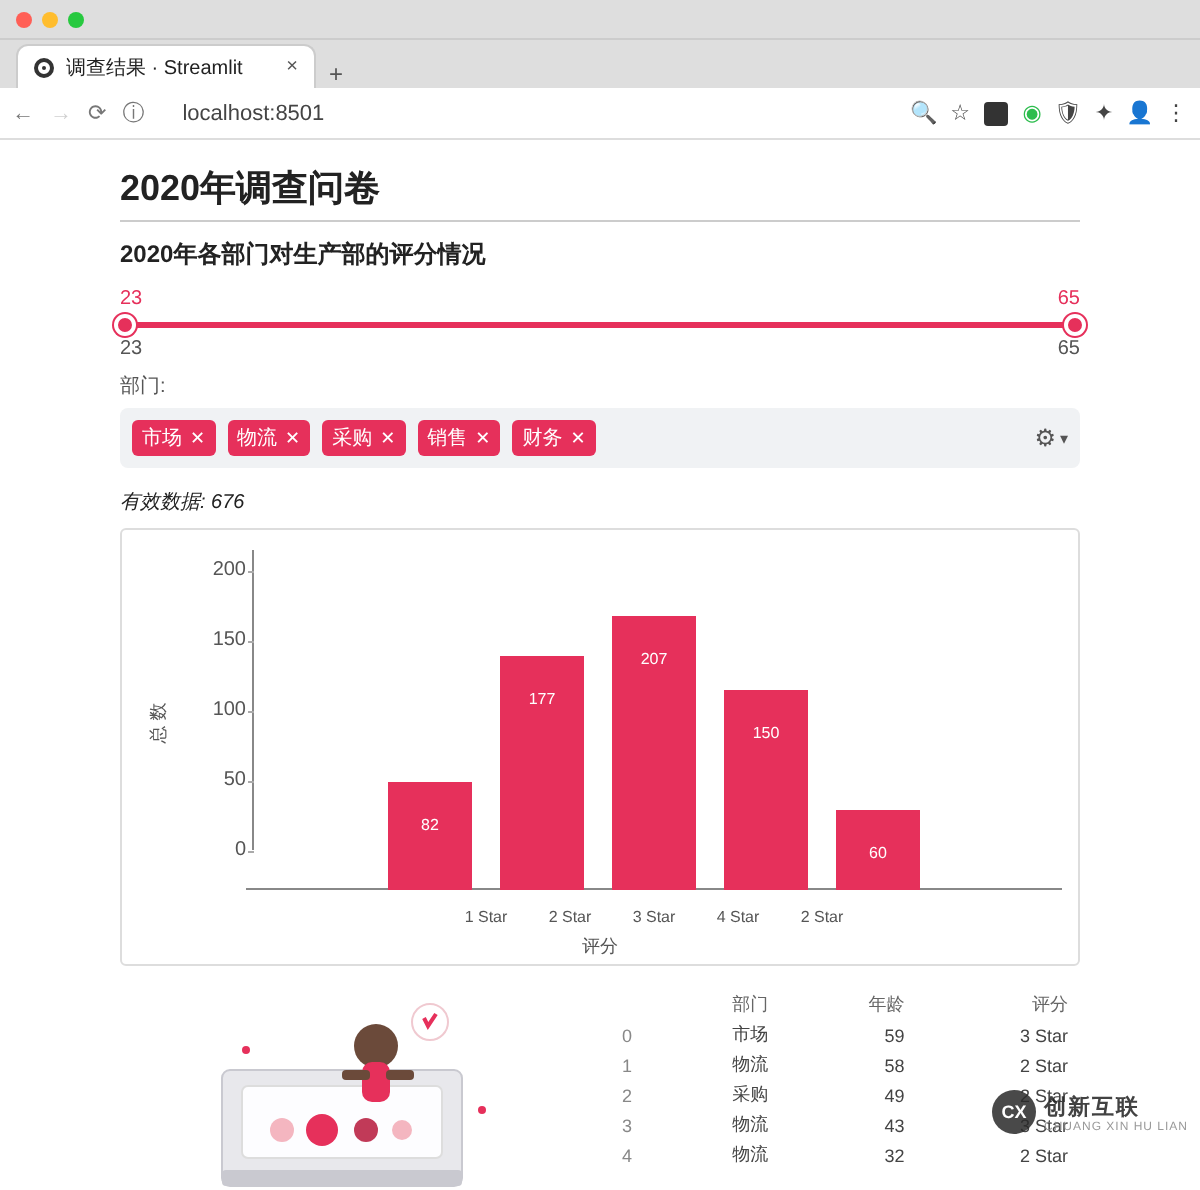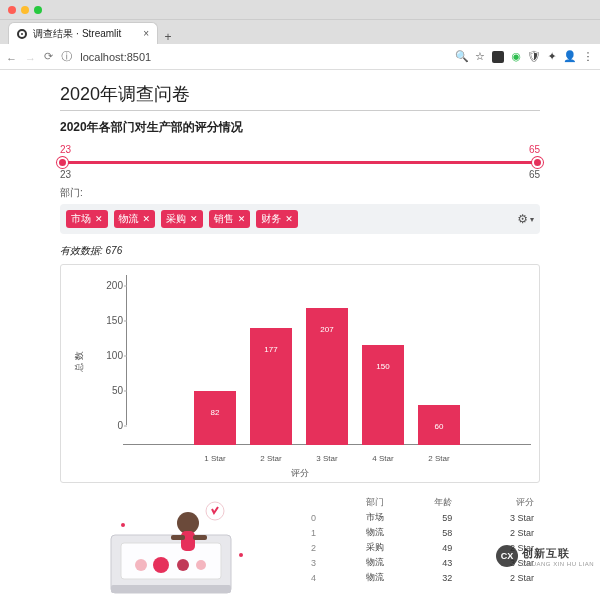--- a/index.html
+++ b/index.html
@@ -9,25 +9,25 @@
   .dot { width:8px; height:8px; border-radius:50%; }
   .red{background:#ff5f56;} .yellow{background:#ffbd2e;} .green{background:#27c93f;}
   .tabs { height:24px; background:#dedede; display:flex; align-items:flex-end; padding-left:8px;}
   .tab { background:#fff; border-radius:6px 6px 0 0; height:22px; display:flex; align-items:center; padding:0 8px; gap:6px; font-size:10px; min-width:150px; border:1px solid #ccc; border-bottom:none;}
   .tab .fav { width:10px;height:10px;border-radius:50%;border:2px solid #333; position:relative;}
   .tab .fav::after{content:"";position:absolute;left:2px;top:2px;width:2px;height:2px;border-radius:50%;background:#333;}
   .tab .close{margin-left:auto;color:#555;}
   .newtab{width:20px;text-align:center;color:#555;}
   .addrbar { height:26px; background:#fff; border-bottom:1px solid #ddd; display:flex; align-items:center; padding:0 6px; gap:8px; font-size:11px; color:#444;}
   .addrbar .icon{color:#777;}
-  .addrbar .url{flex:1;}
+  .addrbar .url{flex:1;margin-left:11px;}
   .ext{display:flex;gap:6px;align-items:center;}
   .ext span{width:12px;height:12px;display:inline-flex;align-items:center;justify-content:center;}
   .content{padding:8px 60px 10px 60px;}
-  h1{font-size:18px;font-weight:400;margin:4px 0 8px;border-bottom:1px solid #ccc;padding-bottom:4px;}
+  h1{font-size:18px;font-weight:700;margin:4px 0 8px;border-bottom:1px solid #ccc;padding-bottom:4px;}
   h2{font-size:12px;font-weight:700;margin:8px 0;}
   .lbl{font-size:10px;color:#555;margin-top:6px;}
   .slider-vals{display:flex;justify-content:space-between;font-size:10px;color:#e6305b;}
   .slider-track{position:relative;height:16px;}
   .slider-line{position:absolute;top:6px;left:0;right:0;height:3px;background:#e6305b;border-radius:2px;}
   .slider-thumb{position:absolute;top:2px;width:11px;height:11px;border-radius:50%;background:#e6305b;border:2px solid #fff;box-shadow:0 0 0 1px #e6305b;}
   .slider-minmax{display:flex;justify-content:space-between;font-size:10px;color:#555;margin-top:-2px;}
   .chips{background:#f0f2f4;border-radius:4px;padding:6px;display:flex;gap:6px;align-items:center;margin-top:4px;}
   .chip{background:#e6305b;color:#fff;border-radius:3px;padding:2px 5px;font-size:10px;display:flex;gap:4px;align-items:center;}
   .chip .x{font-size:9px;}
@@ -36,21 +36,21 @@
   .chart{border:1px solid #ddd;border-radius:3px;padding:6px 6px 2px;margin-top:6px;position:relative;}
   .plot{position:relative;height:190px;margin:4px 2px 0 32px;}
   .ylabel{position:absolute;left:-30px;top:80px;transform:rotate(-90deg);font-size:9px;color:#555;}
   .yaxis{position:absolute;left:0;top:0;bottom:20px;width:24px;}
   .ytick{position:absolute;right:0;font-size:10px;color:#555;transform:translateY(50%);}
   .ytick::after{content:"";position:absolute;right:-4px;top:50%;width:3px;height:1px;background:#aaa;}
   .bars{position:absolute;left:28px;right:4px;top:0;bottom:20px;display:flex;align-items:flex-end;gap:14px;justify-content:center;}
   .barwrap{display:flex;flex-direction:column;align-items:center;width:42px;position:relative;}
   .bar{width:42px;background:#e6305b;position:relative;}
   .bar .inval{position:absolute;top:17px;width:100%;text-align:center;font-size:8px;color:#fff;}
-  .xticks{position:absolute;left:28px;right:4px;bottom:2px;display:flex;gap:14px;justify-content:center;}
+  .xticks{position:absolute;left:28px;right:4px;bottom:2px;display:flex;gap:0;justify-content:center;}
   .xtick{width:42px;text-align:center;font-size:8px;color:#555;}
   .xlabel{text-align:center;font-size:9px;color:#555;margin-top:2px;}
   .lower{display:flex;gap:10px;margin-top:12px;align-items:flex-start;}
   .imgbox{flex:1;display:flex;flex-direction:column;align-items:center;}
   .svgwrap{width:170px;height:110px;}
   .table{flex:1;font-size:9px;color:#444;}
   .table table{border-collapse:collapse;width:100%;}
   .table th,.table td{padding:1px 6px;text-align:right;font-weight:400;}
   .table th{color:#666;}
   .table td.idx{color:#888;text-align:right;width:14px;}

